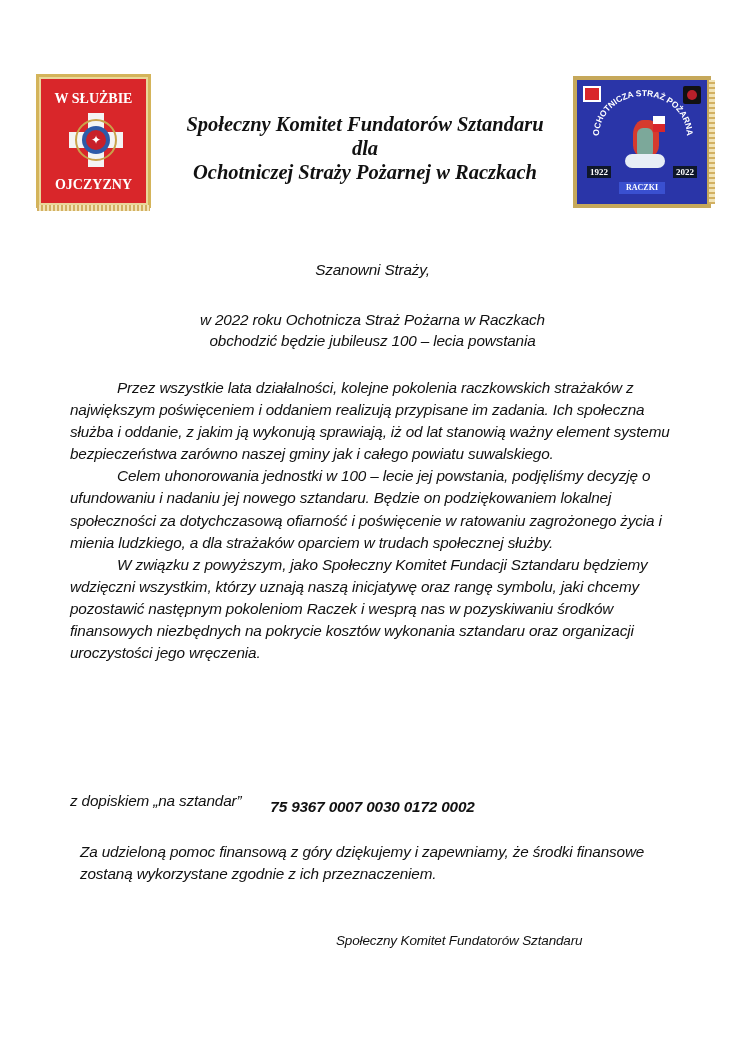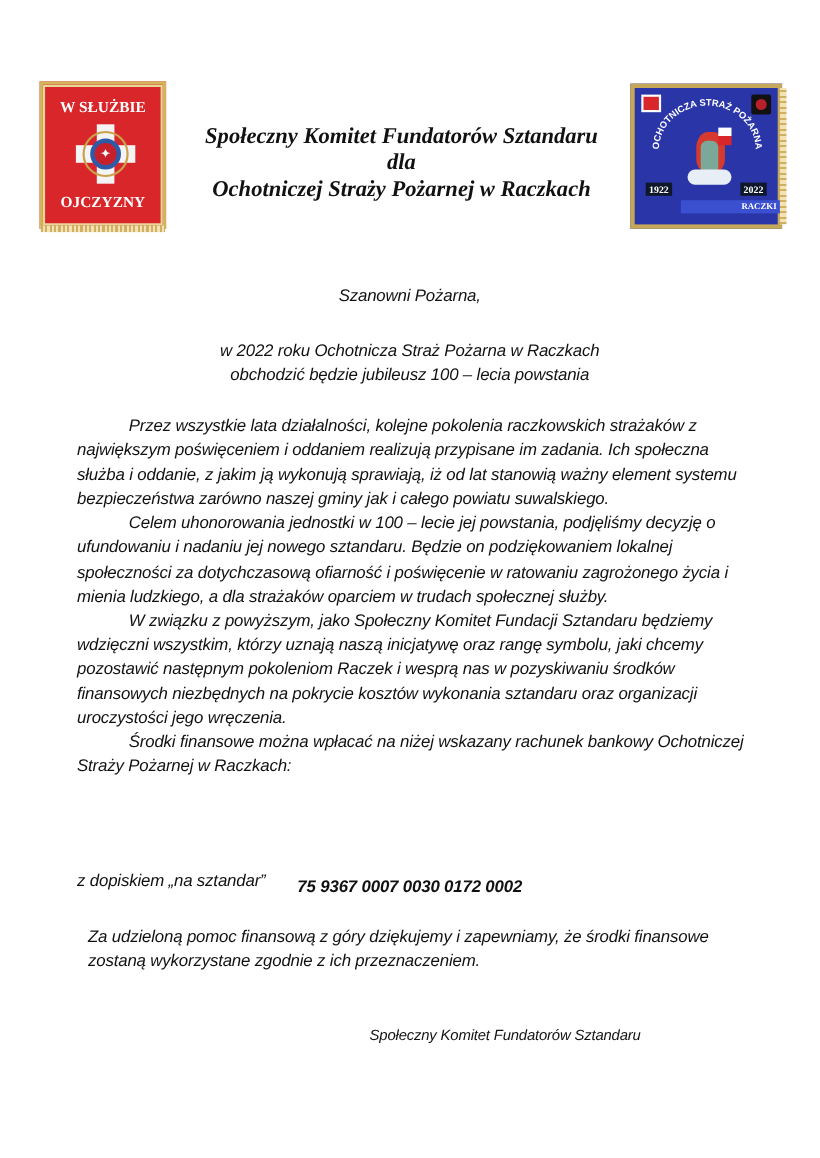--- a/index.html
+++ b/index.html
@@ -43,21 +43,21 @@
   .saint .cloak { position:absolute; left:10px; top:6px; width:26px; height:36px; background:#d63a2e; border-radius:40% 40% 30% 30%; }
   .saint .body { position:absolute; left:14px; top:14px; width:16px; height:30px; background:#7ca89a; border-radius:6px; }
   .saint .cloud { position:absolute; left:2px; top:40px; width:40px; height:14px; background:#e7eef6; border-radius:8px; }
   .saint .flag { position:absolute; left:30px; top:2px; width:12px; height:16px; background:linear-gradient(#fff 50%, #d9262a 50%); }
   .year { position:absolute; top:86px; font-size:9px; font-weight:bold; color:#fff;
     background:#0f172a; padding:1px 3px; font-family:"Liberation Serif", serif; }
   .year.left { left:10px; }
   .year.right { right:10px; }
   .raczki { position:absolute; left:42px; top:102px; width:46px; height:12px;
     background:#3a50d0; color:#fff; font-size:8px; font-weight:bold; text-align:center; line-height:12px;
-    font-family:"Liberation Serif", serif;padding-left:48px; }
+    font-family:"Liberation Serif", serif; }
 
   
   .heading { position:absolute; left:160px; top:112px; width:410px; text-align:center;
     font-style:italic; font-weight:bold; font-size:20.5px; line-height:24px; color:#111; }
 
   
   .body-text { font-family:"Liberation Sans", "DejaVu Sans", sans-serif; font-style:italic; font-size:15.3px;
     color:#111; letter-spacing:-0.15px; }
   .greeting { position:absolute; left:0; width:745px; top:260px; text-align:center; line-height:20px; }
   .intro { position:absolute; left:0; width:745px; top:309px; text-align:center; line-height:21px; }
@@ -114,32 +114,31 @@
         <div class="body"></div>
         <div class="flag"></div>
         <div class="cloud"></div>
     </div>
     <div class="year left">1922</div>
     <div class="year right">2022</div>
     <div class="raczki">RACZKI</div>
     <div class="fringe"></div>
   </div>
 
-  <div class="body-text greeting">Szanowni Pożarna,</div>
+  <div class="body-text greeting">Szanowni Straży,</div>
 
   <div class="body-text intro">
     <div>w 2022 roku Ochotnicza Straż Pożarna w Raczkach</div>
     <div>obchodzić będzie jubileusz 100 – lecia powstania</div>
   </div>
 
   <div class="body-text paras">
     <p>Przez wszystkie lata działalności, kolejne pokolenia raczkowskich strażaków z największym poświęceniem i oddaniem realizują przypisane im zadania. Ich społeczna służba i oddanie, z jakim ją wykonują sprawiają, iż od lat stanowią ważny element systemu bezpieczeństwa zarówno naszej gminy jak i całego powiatu suwalskiego.</p>
     <p>Celem uhonorowania jednostki w 100 – lecie jej powstania, podjęliśmy decyzję o ufundowaniu i nadaniu jej nowego sztandaru. Będzie on podziękowaniem lokalnej społeczności za dotychczasową ofiarność i poświęcenie w ratowaniu zagrożonego życia i mienia ludzkiego, a dla strażaków oparciem w trudach społecznej służby.</p>
     <p>W związku z powyższym, jako Społeczny Komitet Fundacji Sztandaru będziemy wdzięczni wszystkim, którzy uznają naszą inicjatywę oraz rangę symbolu, jaki chcemy pozostawić następnym pokoleniom Raczek i wesprą nas w pozyskiwaniu środków finansowych niezbędnych na pokrycie kosztów wykonania sztandaru oraz organizacji uroczystości jego wręczenia.</p>
-    <p>Środki finansowe można wpłacać na niżej wskazany rachunek bankowy Ochotniczej Straży Pożarnej w Raczkach:</p>
   </div>
 
   <div class="body-text account">75 9367 0007 0030 0172 0002</div>
   <div class="body-text note">z dopiskiem „na sztandar”</div>
 
   <div class="body-text thanks">Za udzieloną pomoc finansową z góry dziękujemy i zapewniamy, że środki finansowe zostaną wykorzystane zgodnie z ich przeznaczeniem.</div>
 
   <div class="body-text signature">Społeczny Komitet Fundatorów Sztandaru</div>
 </div>
 

